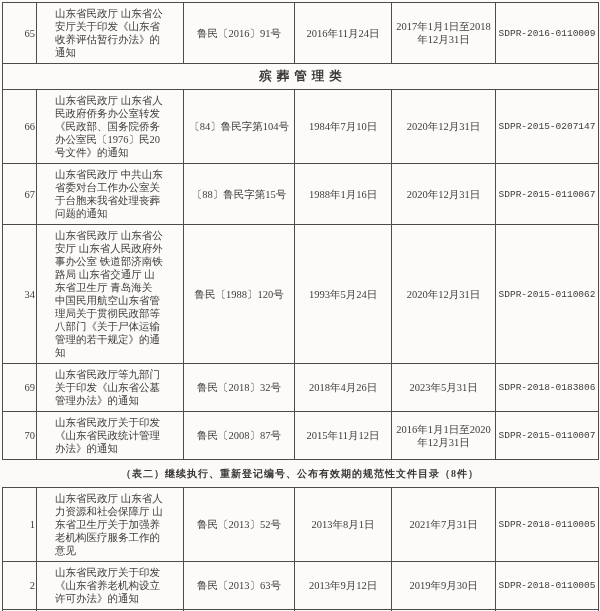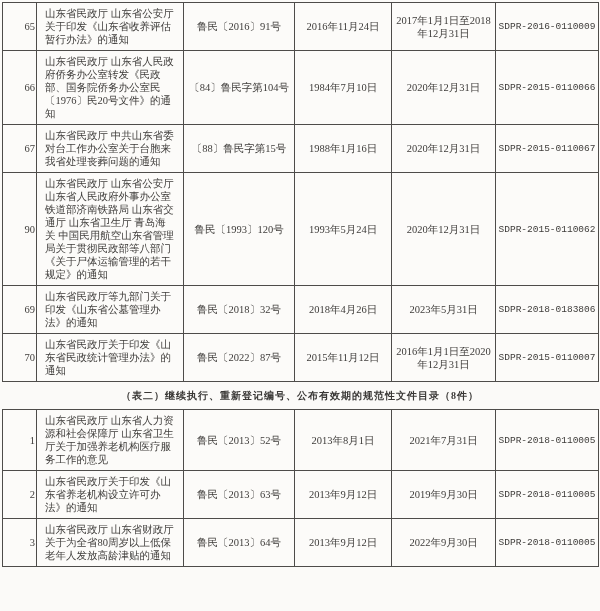--- a/index.html
+++ b/index.html
@@ -9,21 +9,21 @@
     font-family:"Liberation Serif","DejaVu Serif",serif;
   }
   .doc-table{
     border-collapse:collapse;table-layout:fixed;
     width:596px;margin-left:2px;background:#fcfbf9;
   }
   .doc-table td,.doc-table th{
     border:1px solid #4e4c4a;vertical-align:middle;overflow:hidden;
   }
   td.no{text-align:right;font-size:10.5px;padding:2px 1px;}
-  td.name{font-size:10.5px;line-height:13px;padding:4px 8px;text-align:left;word-break:break-all;}
+  td.name{font-size:10.5px;line-height:13px;padding:4px 18px;text-align:left;word-break:break-all;}
   td.docnum,td.date,td.valid{
     text-align:center;font-size:10.5px;line-height:13px;padding:2px 1px;word-break:break-all;
   }
   td.reg{
     text-align:center;font-size:9.5px;letter-spacing:0;
     font-family:"Liberation Mono","DejaVu Sans Mono",monospace;padding:9px 1px;
   }
   td.section{
     text-align:center;font-size:12.5px;font-weight:bold;
     letter-spacing:5px;text-indent:5px;padding:4px 0;
@@ -53,55 +53,58 @@
   <tbody>
     <tr>
       <td class="no">65</td>
       <td class="name">山东省民政厅 山东省公安厅关于印发《山东省收养评估暂行办法》的通知</td>
       <td class="docnum">鲁民〔2016〕91号</td>
       <td class="date">2016年11月24日</td>
       <td class="valid">2017年1月1日至2018年12月31日</td>
       <td class="reg">SDPR-2016-0110009</td>
     </tr>
     <tr>
+      <td class="section" colspan="6">殡葬管理类</td>
+    </tr>
+    <tr>
       <td class="no">66</td>
       <td class="name">山东省民政厅 山东省人民政府侨务办公室转发《民政部、国务院侨务办公室民〔1976〕民20号文件》的通知</td>
       <td class="docnum">〔84〕鲁民字第104号</td>
       <td class="date">1984年7月10日</td>
       <td class="valid">2020年12月31日</td>
-      <td class="reg">SDPR-2015-0110066</td>
+      <td class="reg">SDPR-2015-0207147</td>
     </tr>
     <tr>
       <td class="no">67</td>
       <td class="name">山东省民政厅 中共山东省委对台工作办公室关于台胞来我省处理丧葬问题的通知</td>
       <td class="docnum">〔88〕鲁民字第15号</td>
       <td class="date">1988年1月16日</td>
       <td class="valid">2020年12月31日</td>
       <td class="reg">SDPR-2015-0110067</td>
     </tr>
     <tr>
-      <td class="no">90</td>
+      <td class="no">34</td>
       <td class="name">山东省民政厅 山东省公安厅 山东省人民政府外事办公室 铁道部济南铁路局 山东省交通厅 山东省卫生厅 青岛海关 中国民用航空山东省管理局关于贯彻民政部等八部门《关于尸体运输管理的若干规定》的通知</td>
-      <td class="docnum">鲁民〔1993〕120号</td>
+      <td class="docnum">鲁民〔1988〕120号</td>
       <td class="date">1993年5月24日</td>
       <td class="valid">2020年12月31日</td>
       <td class="reg">SDPR-2015-0110062</td>
     </tr>
     <tr>
       <td class="no">69</td>
       <td class="name">山东省民政厅等九部门关于印发《山东省公墓管理办法》的通知</td>
       <td class="docnum">鲁民〔2018〕32号</td>
       <td class="date">2018年4月26日</td>
       <td class="valid">2023年5月31日</td>
       <td class="reg">SDPR-2018-0183806</td>
     </tr>
     <tr>
       <td class="no">70</td>
       <td class="name">山东省民政厅关于印发《山东省民政统计管理办法》的通知</td>
-      <td class="docnum">鲁民〔2022〕87号</td>
+      <td class="docnum">鲁民〔2008〕87号</td>
       <td class="date">2015年11月12日</td>
       <td class="valid">2016年1月1日至2020年12月31日</td>
       <td class="reg">SDPR-2015-0110007</td>
     </tr>
   </tbody>
 </table>
 
 <div class="t2-title">（表二）继续执行、重新登记编号、公布有效期的规范性文件目录（8件）</div>
 
 <table class="doc-table">

